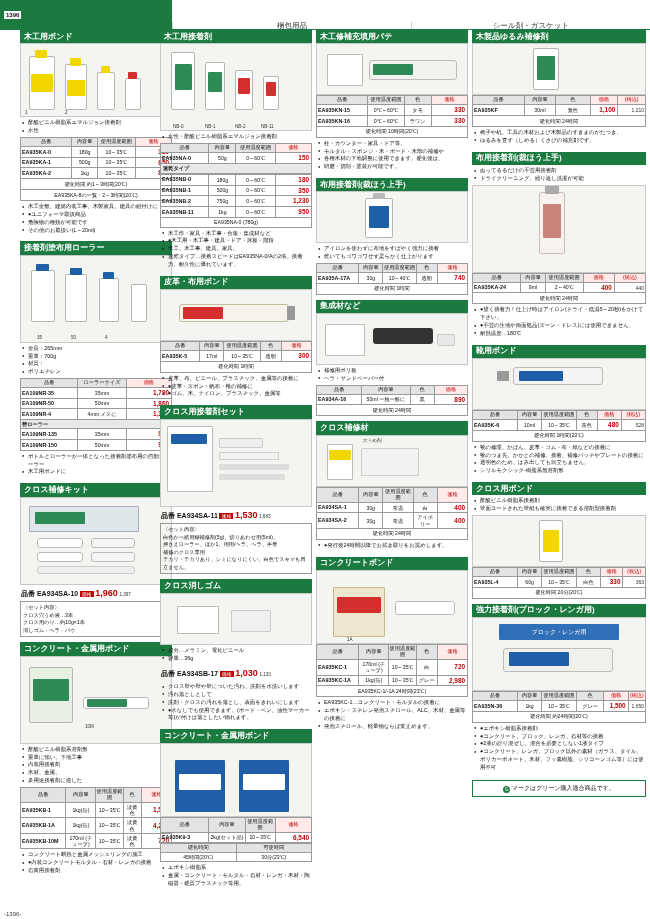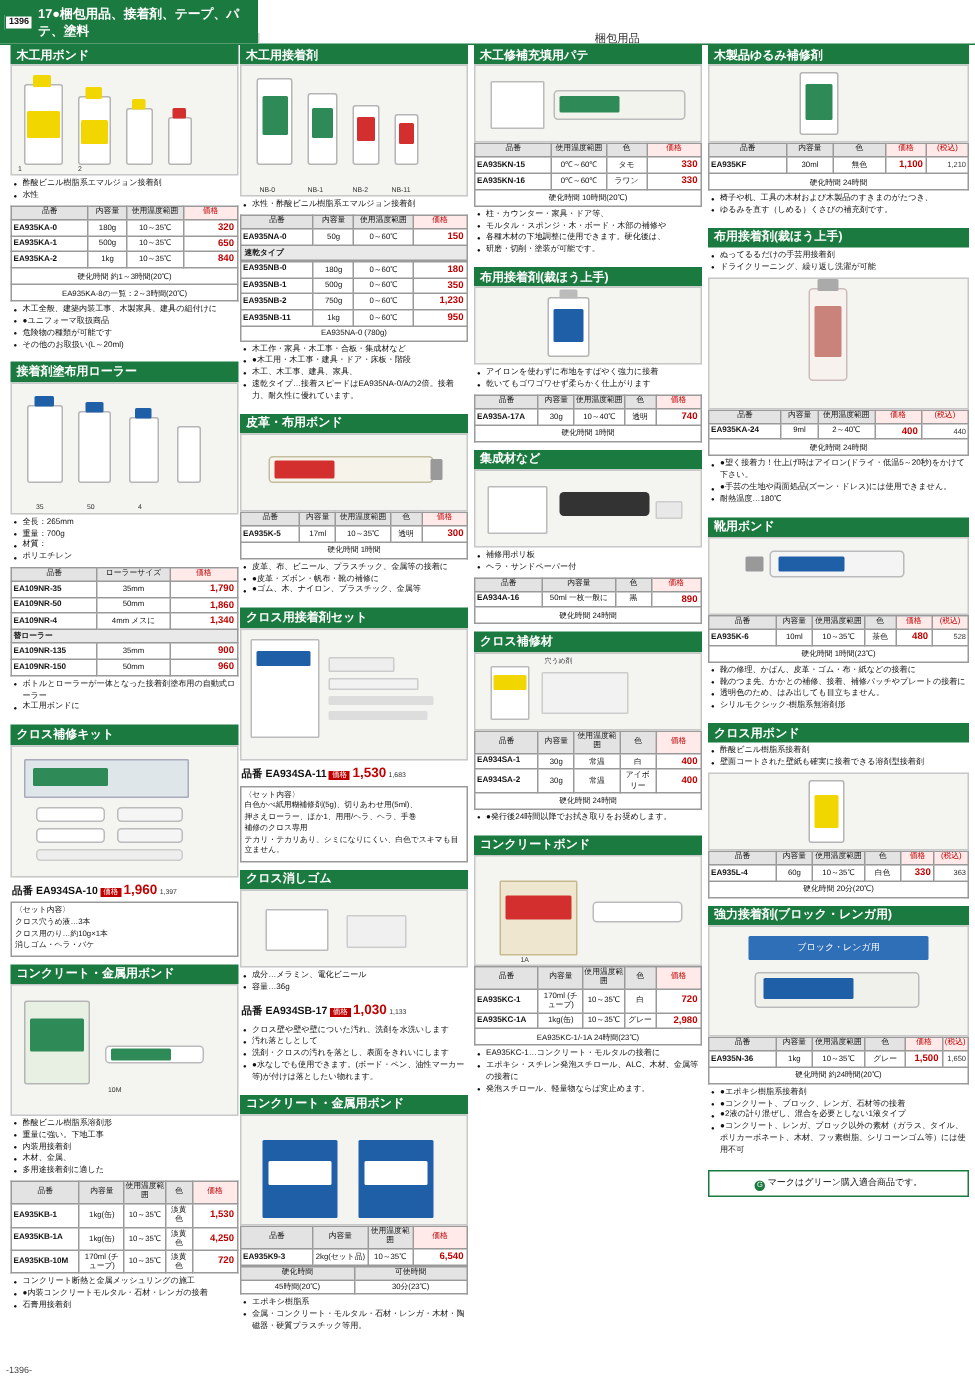--- a/index.html
+++ b/index.html
@@ -49,21 +49,21 @@
     flex: 1;
     display: flex; align-items: center; justify-content: center;
     font-size: 7.5px;
     border-left: 1px solid #cfcfcf;
     color: #333;
     margin-top: 22px;
   }
   
   .sheet { position: relative; width: 650px; height: 889px; }
   .col { position: absolute; top: 0; }
-  .c1 { left: 7px;   width: 152px; }
+  .c1 { left: 20px;   width: 152px; }
   .c2 { left: 160px; width: 152px; }
   .c3 { left: 316px; width: 152px; }
   .c4 { left: 472px; width: 174px; }
 
   .blk { margin-bottom: 5px; }
   .blk-title {
     background: #1b7a3f;
     color: #fff;
     font-size: 8px;
     font-weight: bold;
@@ -150,24 +150,24 @@
   .tiny { font-size:4.6px; color:#333; }
   .setbox { border:0.5px solid #9a9a9a; font-size:5.2px; padding:2px; line-height:1.45; }
   .imgcap { position:absolute; font-size:4.6px; color:#333; }
 </style>
 </head>
 <body>
 
 <div class="pagehead">
   <div class="tagbox">
     <span class="pgnum">1396</span>
-    <span class="tagtext">17●梱包用品、接着剤、テープ、パテ、塗料</span>
   </div>
   <div class="tabs">
     <div class="tab">梱包用品</div>
+    <div class="tab">シール剤・ガスケット</div>
   </div>
 </div>
 
 <div class="sheet">
 
 <div class="col c1">
 
   <div class="blk">
     <div class="blk-title">木工用ボンド</div>
     <div class="photo">

